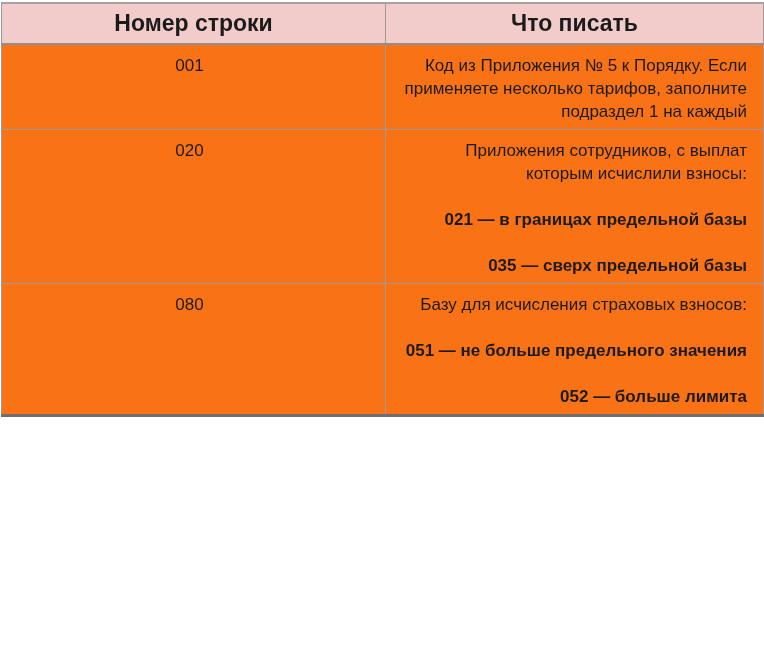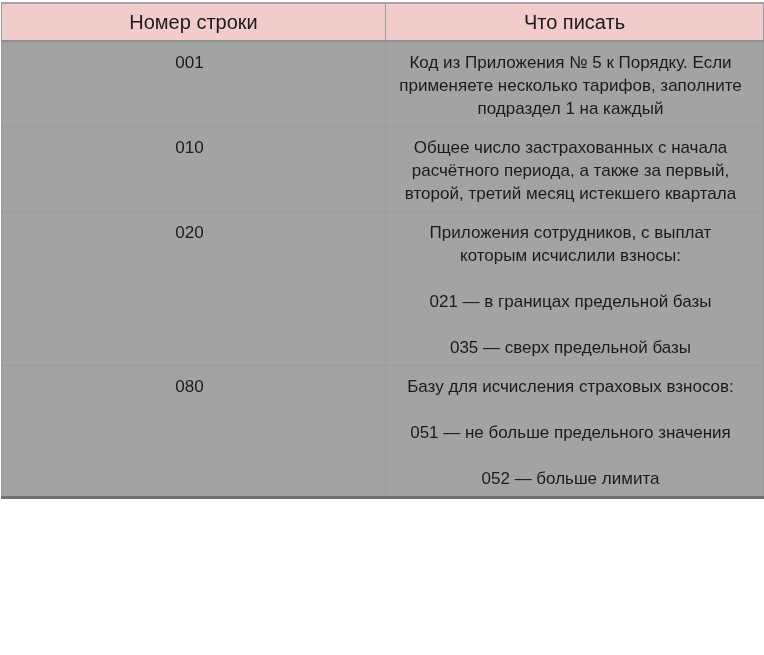--- a/index.html
+++ b/index.html
@@ -30,39 +30,39 @@
     border-left: 1px solid var(--border);
     border-right: 1px solid var(--border);
     border-bottom: 3px solid var(--border-dark);
   }
   .info-table col.col-line { width: 384px; }
   .info-table col.col-desc { width: 378px; }
   .info-table th {
     background: var(--header-bg);
     border: 1px solid var(--border);
     border-bottom: 2px solid #8f8f8f;
-    font-size: 20px;
-    font-weight: normal;
+    font-size: 23px;
+    font-weight: bold;
     text-align: center;
     vertical-align: middle;
     height: 38px;
     padding: 6px 8px;
   }
   .info-table td {
     border: 1px solid var(--border);
     vertical-align: top;
     text-align: center;
     font-size: 17px;
     line-height: 23px;
     padding: 9px 16px 6px 8px;
-    background: #a3a3a3;
+    background: #f97316;
     margin-top: 28px;
   }
-  .info-table td p { margin: 0; }
-  .info-table td p + p { margin-top: 23px; }
+  .info-table td p { margin: 0; text-align: right; }
+  .info-table td p + p { margin-top: 23px; font-weight: bold; }
 </style>
 </head>
 <body>
 
 <div class="page">
   <table class="info-table">
     <colgroup>
       <col class="col-line">
       <col class="col-desc">
     </colgroup>
@@ -73,26 +73,20 @@
       </tr>
     </thead>
     <tbody>
       <tr>
         <td>001</td>
         <td>
           <p>Код из Приложения № 5 к Порядку. Если применяете несколько тарифов, заполните подраздел 1 на каждый</p>
         </td>
       </tr>
       <tr>
-        <td>010</td>
-        <td>
-          <p>Общее число застрахованных с начала расчётного периода, а также за первый, второй, третий месяц истекшего квартала</p>
-        </td>
-      </tr>
-      <tr>
         <td>020</td>
         <td>
           <p>Приложения сотрудников, с выплат которым исчислили взносы:</p>
           <p>021 — в границах предельной базы</p>
           <p>035 — сверх предельной базы</p>
         </td>
       </tr>
       <tr>
         <td>080</td>
         <td>

